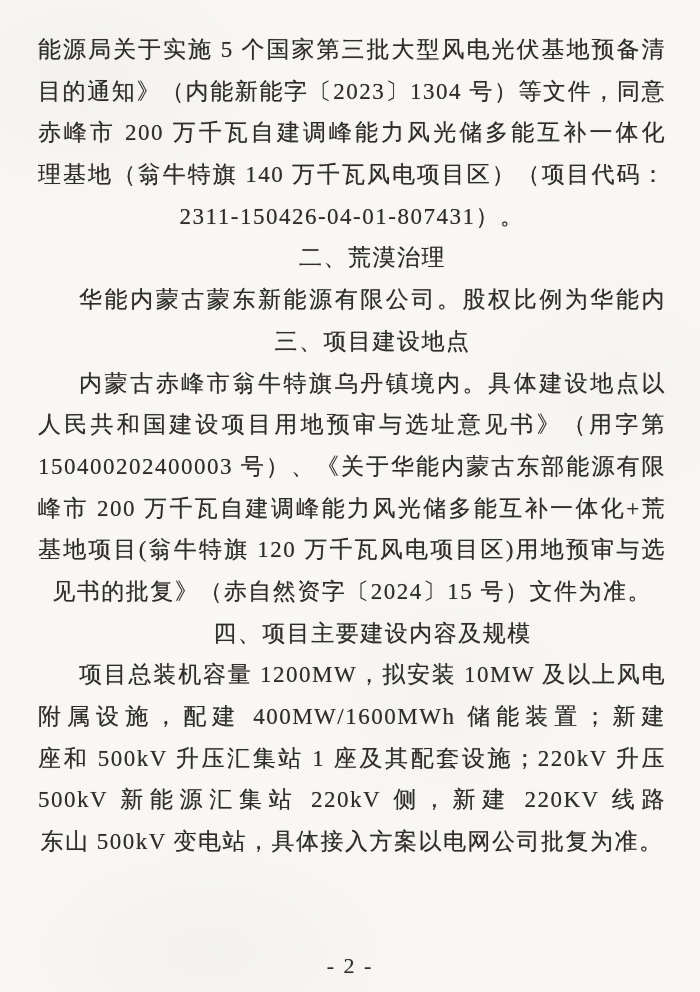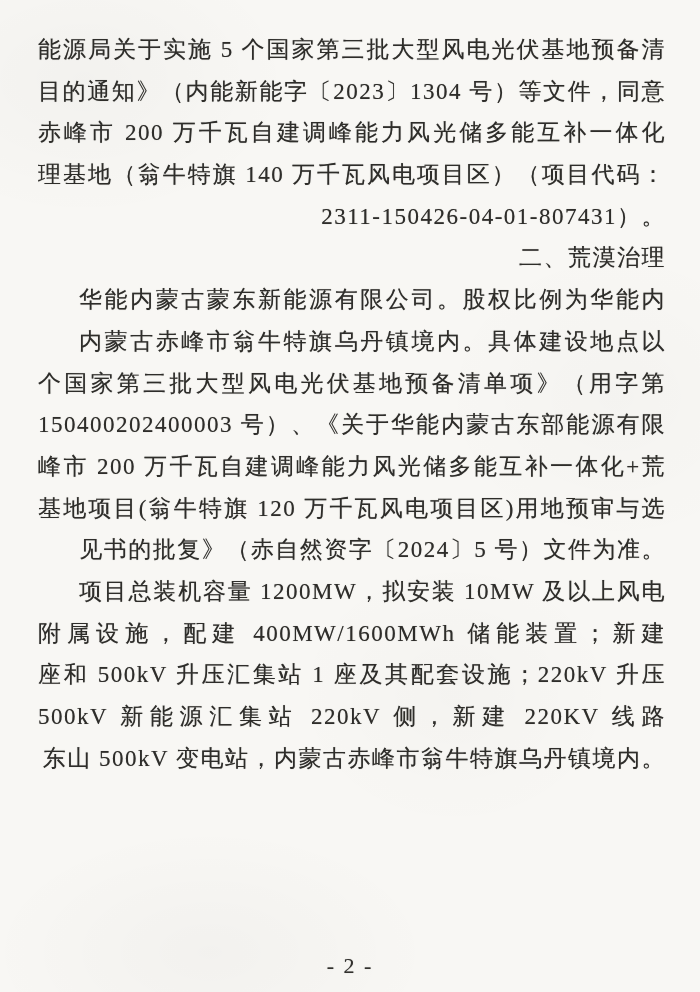--- a/index.html
+++ b/index.html
@@ -33,21 +33,21 @@
     left: 38px;
     right: 34px;
     top: 29px;
   }
   .paragraph { margin: 0; }
   .line {
     height: 41.7px;
     line-height: 41.7px;
     font-size: 23px;
     letter-spacing: 1.5px;
-    text-align: right;
+    text-align: center;
     text-shadow: 0 0 0.7px rgba(46,45,42,0.55);
     overflow: hidden;
   }
   .line.fill {
     text-align: justify;
     text-align-last: justify;
     text-justify: inter-character;
   }
   .line.indent {
     text-indent: 41px;
@@ -77,32 +77,38 @@
         <div class="line fill">赤峰市 200 万千瓦自建调峰能力风光储多能互补一体化+荒漠治</div>
         <div class="line fill">理基地（翁牛特旗 140 万千瓦风电项目区）（项目代码：</div>
         <div class="line">2311-150426-04-01-807431）。</div>
       </div>
       <div class="paragraph heading">
         <div class="line indent">二、荒漠治理</div>
       </div>
       <div class="paragraph">
         <div class="line fill indent">华能内蒙古蒙东新能源有限公司。股权比例为华能内蒙古东</div>
       </div>
+      <div class="paragraph heading">
+        <div class="line indent">三、项目建设地点</div>
+      </div>
       <div class="paragraph">
         <div class="line fill indent">内蒙古赤峰市翁牛特旗乌丹镇境内。具体建设地点以《中华</div>
-        <div class="line fill">个国家第三批大型风电光伏基地预备清单项》（用字第</div>
+        <div class="line fill">人民共和国建设项目用地预审与选址意见书》（用字第</div>
         <div class="line fill">150400202400003 号）、《关于华能内蒙古东部能源有限公司赤</div>
         <div class="line fill">峰市 200 万千瓦自建调峰能力风光储多能互补一体化+荒漠治理</div>
         <div class="line fill">基地项目(翁牛特旗 120 万千瓦风电项目区)用地预审与选址意</div>
-        <div class="line">见书的批复》（赤自然资字〔2024〕5 号）文件为准。</div>
+        <div class="line">见书的批复》（赤自然资字〔2024〕15 号）文件为准。</div>
+      </div>
+      <div class="paragraph heading">
+        <div class="line indent">四、项目主要建设内容及规模</div>
       </div>
       <div class="paragraph">
         <div class="line fill indent">项目总装机容量 1200MW，拟安装 10MW 及以上风电机组及其</div>
         <div class="line fill">附属设施，配建 400MW/1600MWh 储能装置；新建 220kV 升压站 2</div>
         <div class="line fill">座和 500kV 升压汇集站 1 座及其配套设施；220kV 升压站接入</div>
         <div class="line fill">500kV 新能源汇集站 220kV 侧，新建 220KV 线路 25km；拟接入至</div>
-        <div class="line">东山 500kV 变电站，内蒙古赤峰市翁牛特旗乌丹镇境内。</div>
+        <div class="line">东山 500kV 变电站，具体接入方案以电网公司批复为准。</div>
       </div>
     </div>
   <div class="footer">
     <span>- 2 -</span>
   </div>
 </div>
 
 </body></html>

